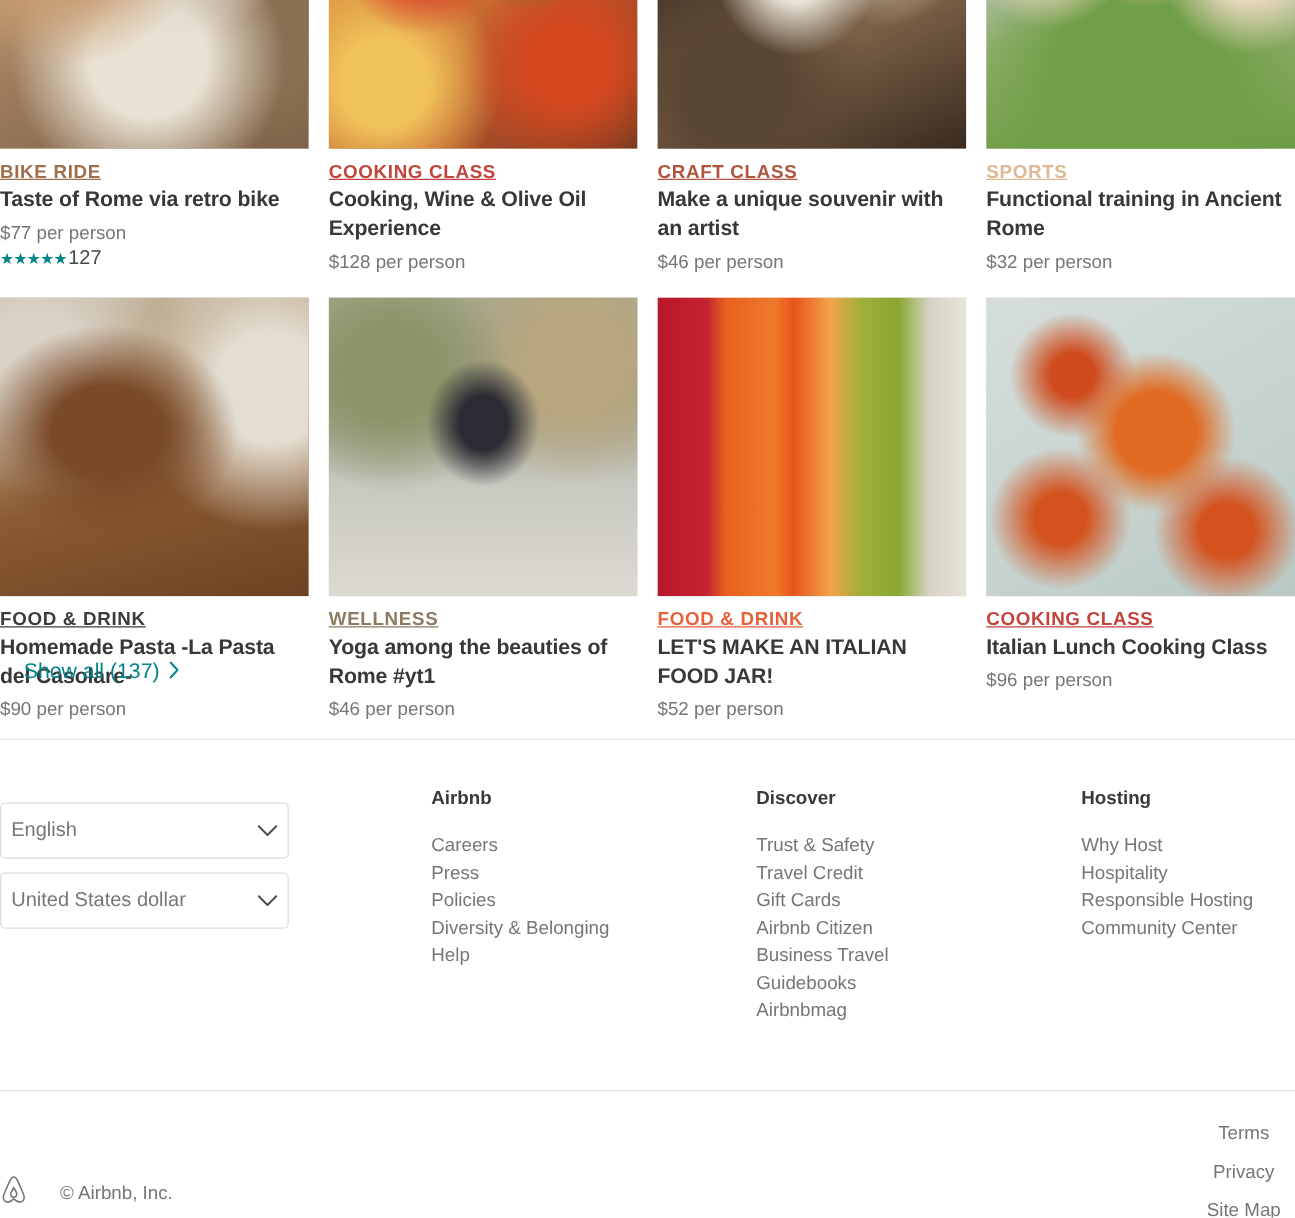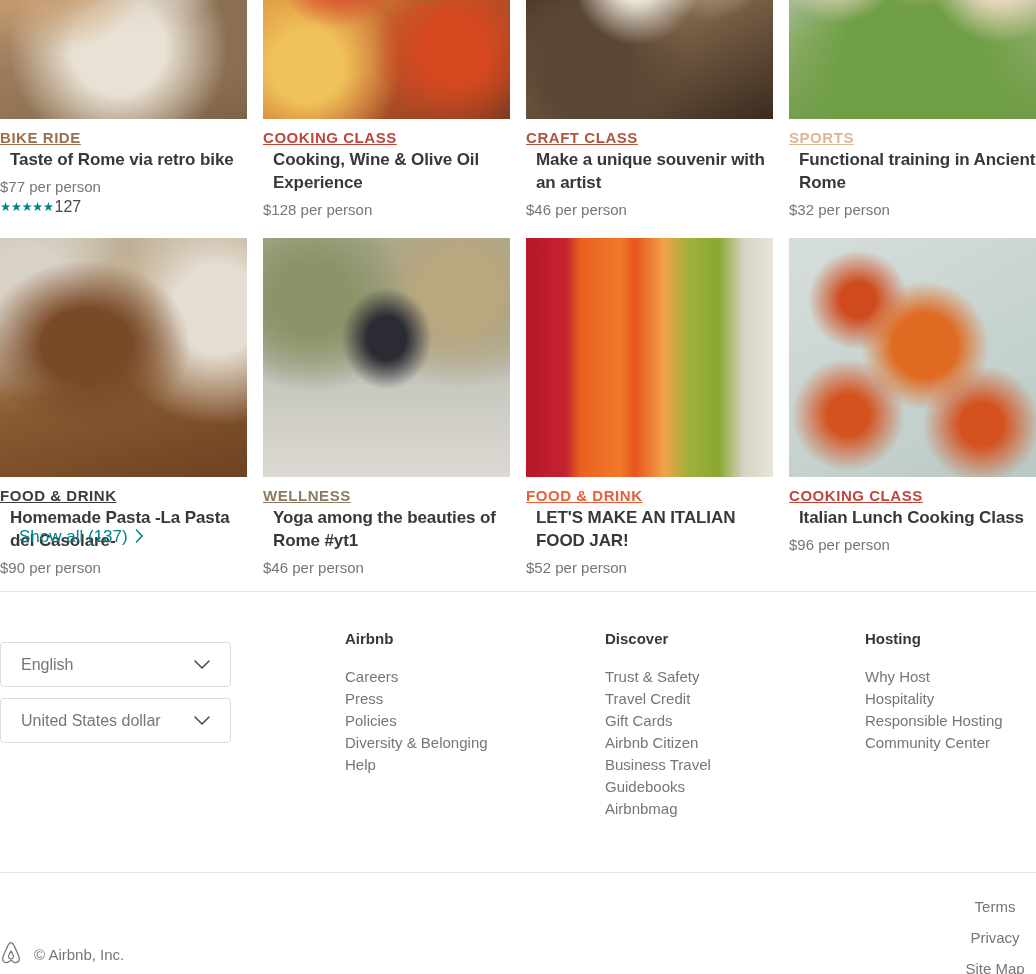--- a/index.html
+++ b/index.html
@@ -51,21 +51,21 @@
     margin: 12px 0 3px 0;
     line-height: 14px;
     text-transform: uppercase;
     text-decoration: underline;
   }
   .card-title {
     font-size: 17px;
     font-weight: bold;
     color: #383838;
     line-height: 23px;
-    margin: 0 0 6px 10px;
+    margin: 0 0 6px 0;
     letter-spacing: -0.1px;
   }
   .card-price {
     font-size: 15px;
     color: #767676;
     line-height: 20px;
     margin: 0;
   }
   .card-rating {
     margin-top: 3px;
@@ -131,21 +131,21 @@
     padding-top: 12px;
   }
   .select-box {
     width: 231px;
     height: 45px;
     border: 1px solid #dbdbdb;
     border-radius: 4px;
     display: flex;
     align-items: center;
     justify-content: space-between;
-    padding: 0 20px;
+    padding: 0 8px;
     box-sizing: border-box;
     margin-bottom: 11px;
     background: #fff;
     cursor: pointer;
   }
   .select-box span.val {
     font-size: 16px;
     color: #767676;
   }
   .chev-down svg { display: block; }
@@ -178,21 +178,21 @@
     left: 0;
     top: 898px;
     width: 1036px;
     display: flex;
     align-items: center;
     justify-content: space-between;
   }
   .copy {
     display: flex;
     align-items: center;
-    gap: 12px;
+    gap: 26px;
   }
   .copy-text {
     font-size: 15px;
     color: #767676;
   }
   .bottom-right {
     display: flex;
     align-items: center;
     gap: 14px;
     flex-direction: column;

